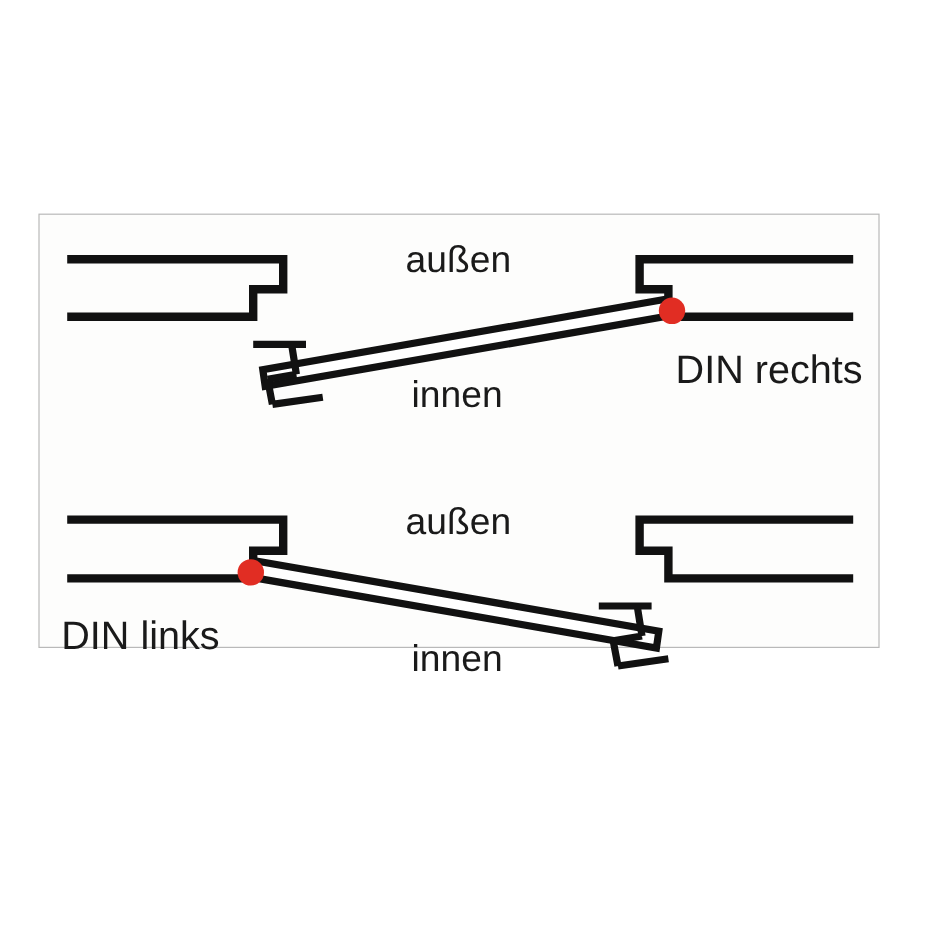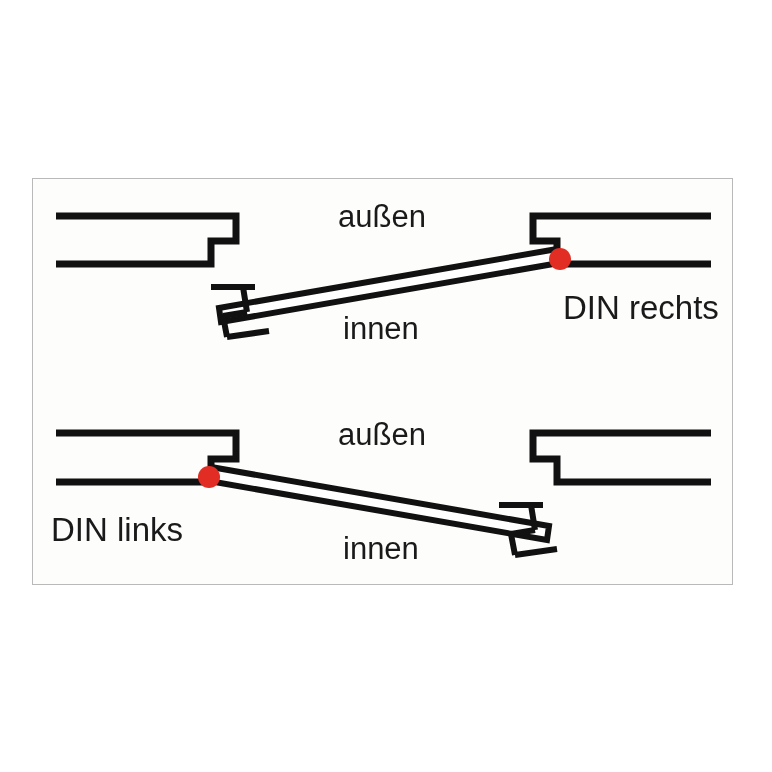--- a/index.html
+++ b/index.html
@@ -6,21 +6,21 @@
   body{
     width:772px;height:772px;
     background:#ffffff;
     font-family:"Liberation Sans", sans-serif;
     overflow:hidden;
   }
   #stage{position:relative;width:772px;height:772px;background:#ffffff;}
   #diagram-frame{
     position:absolute;
     left:32px;top:178px;
-    width:701px;height:407px;
+    width:701px;height:362px;
     background:#fdfdfc;
     border:1px solid #b9b9b9;
     box-sizing:border-box;
   }
   svg#plan{position:absolute;left:0;top:0;width:701px;height:407px;display:block;}
   .wall{fill:none;stroke:#111111;stroke-width:7;stroke-linecap:butt;stroke-linejoin:miter;}
   .leaf{fill:#ffffff;stroke:#111111;stroke-width:6;stroke-linejoin:miter;}
   .handle{fill:none;stroke:#111111;stroke-width:6;stroke-linecap:butt;stroke-linejoin:miter;}
   .hinge{stroke:none;}
   .lbl{

